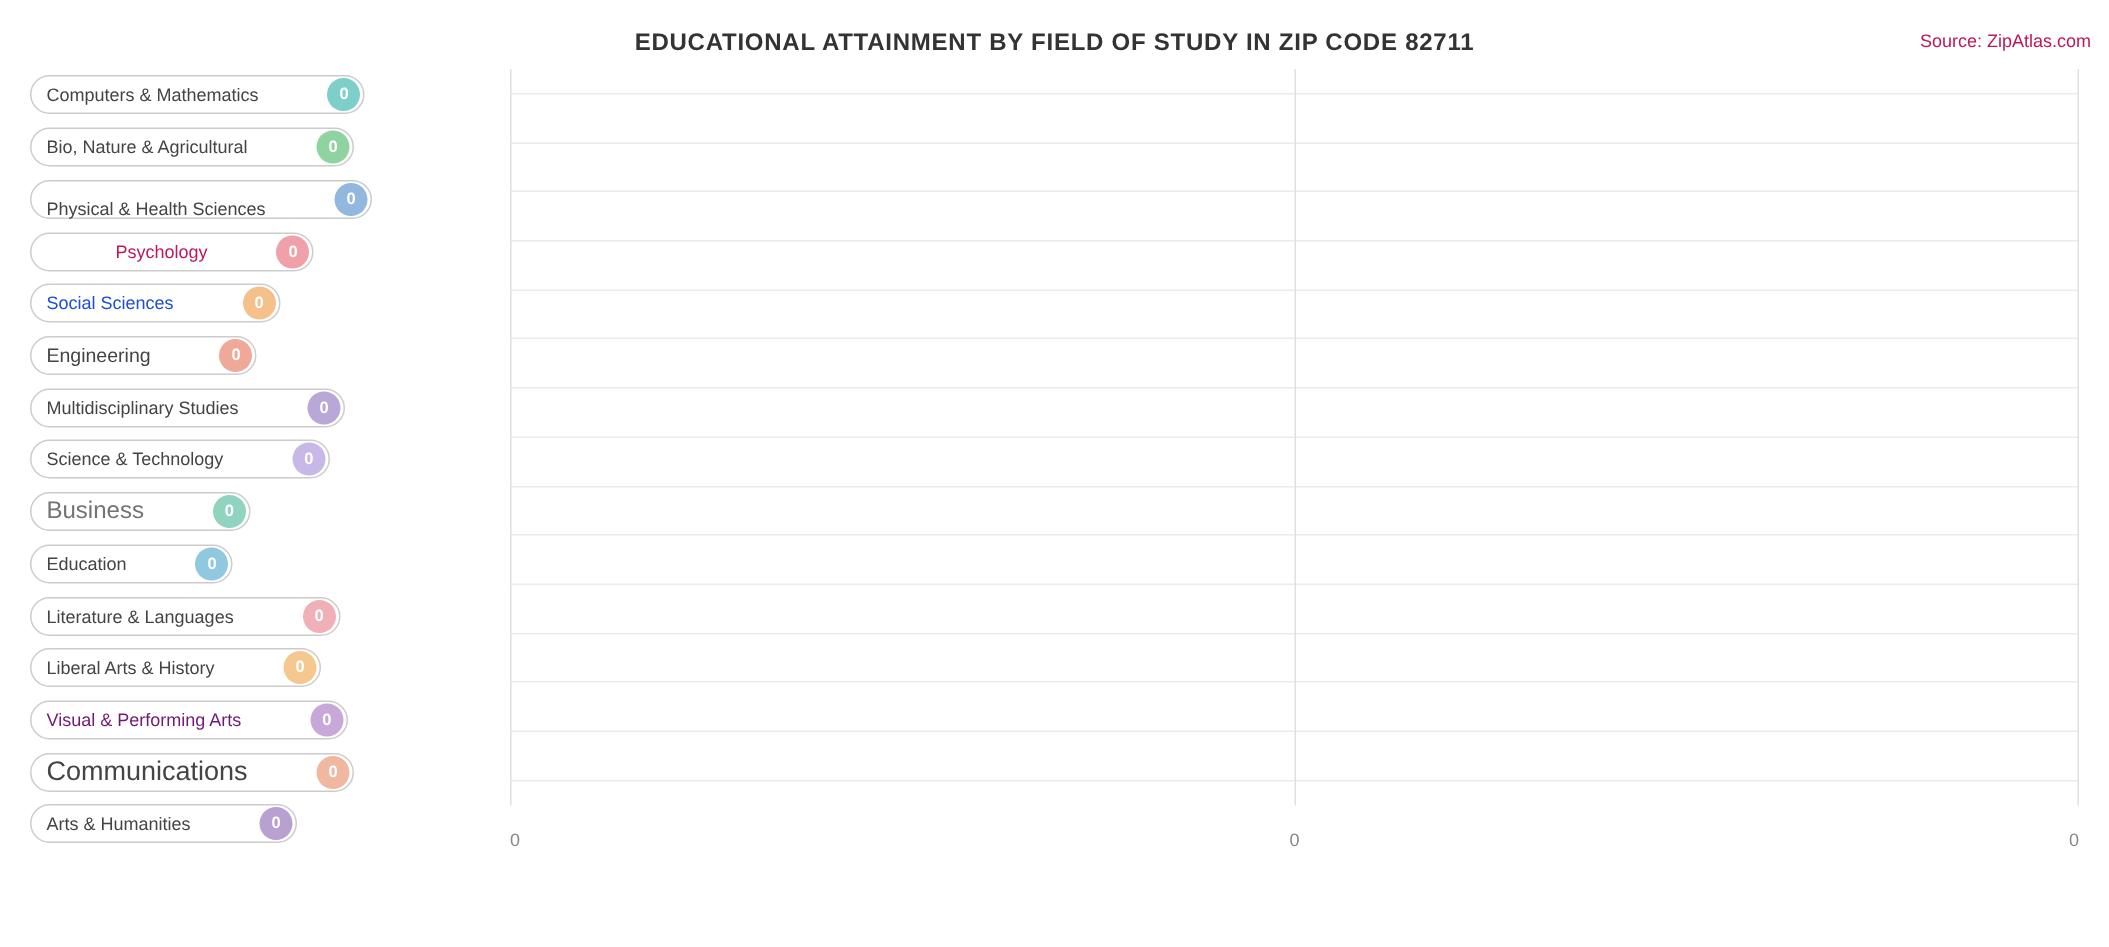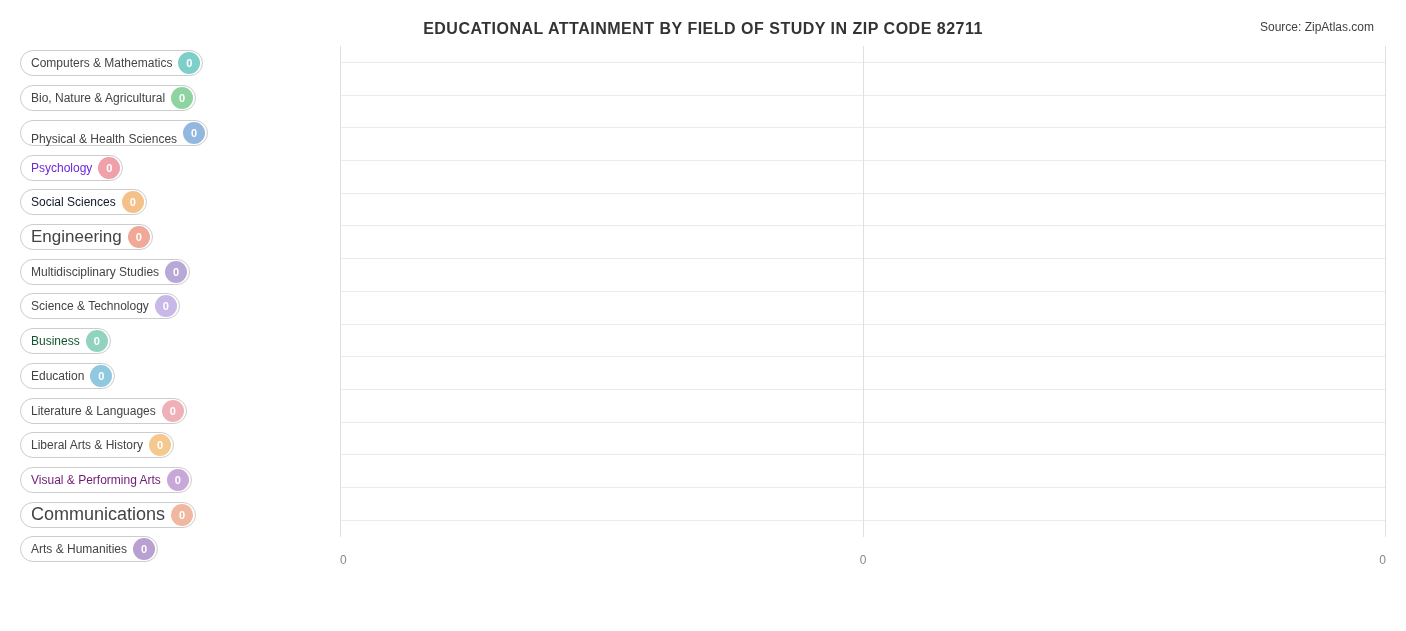--- a/index.html
+++ b/index.html
@@ -20,23 +20,23 @@
       font-size: 16px;
       font-weight: bold;
       color: #333;
       text-align: center;
       margin-bottom: 8px;
       letter-spacing: 0.5px;
     }
     .source-label {
       position: absolute;
       top: 20px;
-      right: 32px;
+      right: 12px;
       font-size: 12px;
-      color: #404040;
+      color: #be185d;
     }
     .chart-area {
       display: flex;
       flex-direction: row;
       width: 100%;
       height: calc(100% - 40px);
     }
     .bars-section {
       width: 320px;
       flex-shrink: 0;
@@ -120,20 +120,21 @@
       align-items: center;
       border-radius: 20px;
       border: 1.5px solid #ccc;
       padding: 2px 2px 2px 10px;
       height: 26px;
       background: #fff;
       font-size: 12px;
       color: #444;
       white-space: nowrap;
       min-width: 80px;
+      gap: 40px;
     }
     .badge {
       width: 22px;
       height: 22px;
       border-radius: 50%;
       display: inline-flex;
       align-items: center;
       justify-content: center;
       font-size: 11px;
       color: #fff;
@@ -165,51 +166,51 @@
           </div>
         </div>
         <div class="bar-row">
           <div class="pill-wrapper">
             <span style="font-size: 12px; color: rgb(68, 68, 68); margin-top: 13px;">Physical &amp; Health Sciences</span>
             <span class="badge color-blue">0</span>
           </div>
         </div>
         <div class="bar-row">
           <div class="pill-wrapper">
-            <span style="font-size: 12px; color: #6d28d9;">Psychology</span>
+            <span style="font-size: 12px; color: #be185d; margin-left: 46px;">Psychology</span>
             <span class="badge color-pink">0</span>
           </div>
         </div>
         <div class="bar-row">
           <div class="pill-wrapper">
-            <span style="font-size: 12px; color: #0f172a;">Social Sciences</span>
+            <span style="font-size: 12px; color: #1d4ed8;">Social Sciences</span>
             <span class="badge color-peach">0</span>
           </div>
         </div>
         <div class="bar-row">
           <div class="pill-wrapper">
-            <span style="font-size: 17px; color: rgb(68, 68, 68);">Engineering</span>
+            <span style="font-size: 13px; color: rgb(68, 68, 68);">Engineering</span>
             <span class="badge color-salmon">0</span>
           </div>
         </div>
         <div class="bar-row">
           <div class="pill-wrapper">
             <span style="font-size: 12px; color: rgb(68, 68, 68);">Multidisciplinary Studies</span>
             <span class="badge color-purple">0</span>
           </div>
         </div>
         <div class="bar-row">
           <div class="pill-wrapper">
             <span style="font-size: 12px; color: rgb(68, 68, 68);">Science &amp; Technology</span>
             <span class="badge color-lavender">0</span>
           </div>
         </div>
         <div class="bar-row">
           <div class="pill-wrapper">
-            <span style="font-size: 12px; color: #14532d;">Business</span>
+            <span style="font-size: 16px; color: #737373;">Business</span>
             <span class="badge color-mint">0</span>
           </div>
         </div>
         <div class="bar-row">
           <div class="pill-wrapper">
             <span style="font-size: 12px; color: rgb(68, 68, 68);">Education</span>
             <span class="badge color-sky">0</span>
           </div>
         </div>
         <div class="bar-row">

